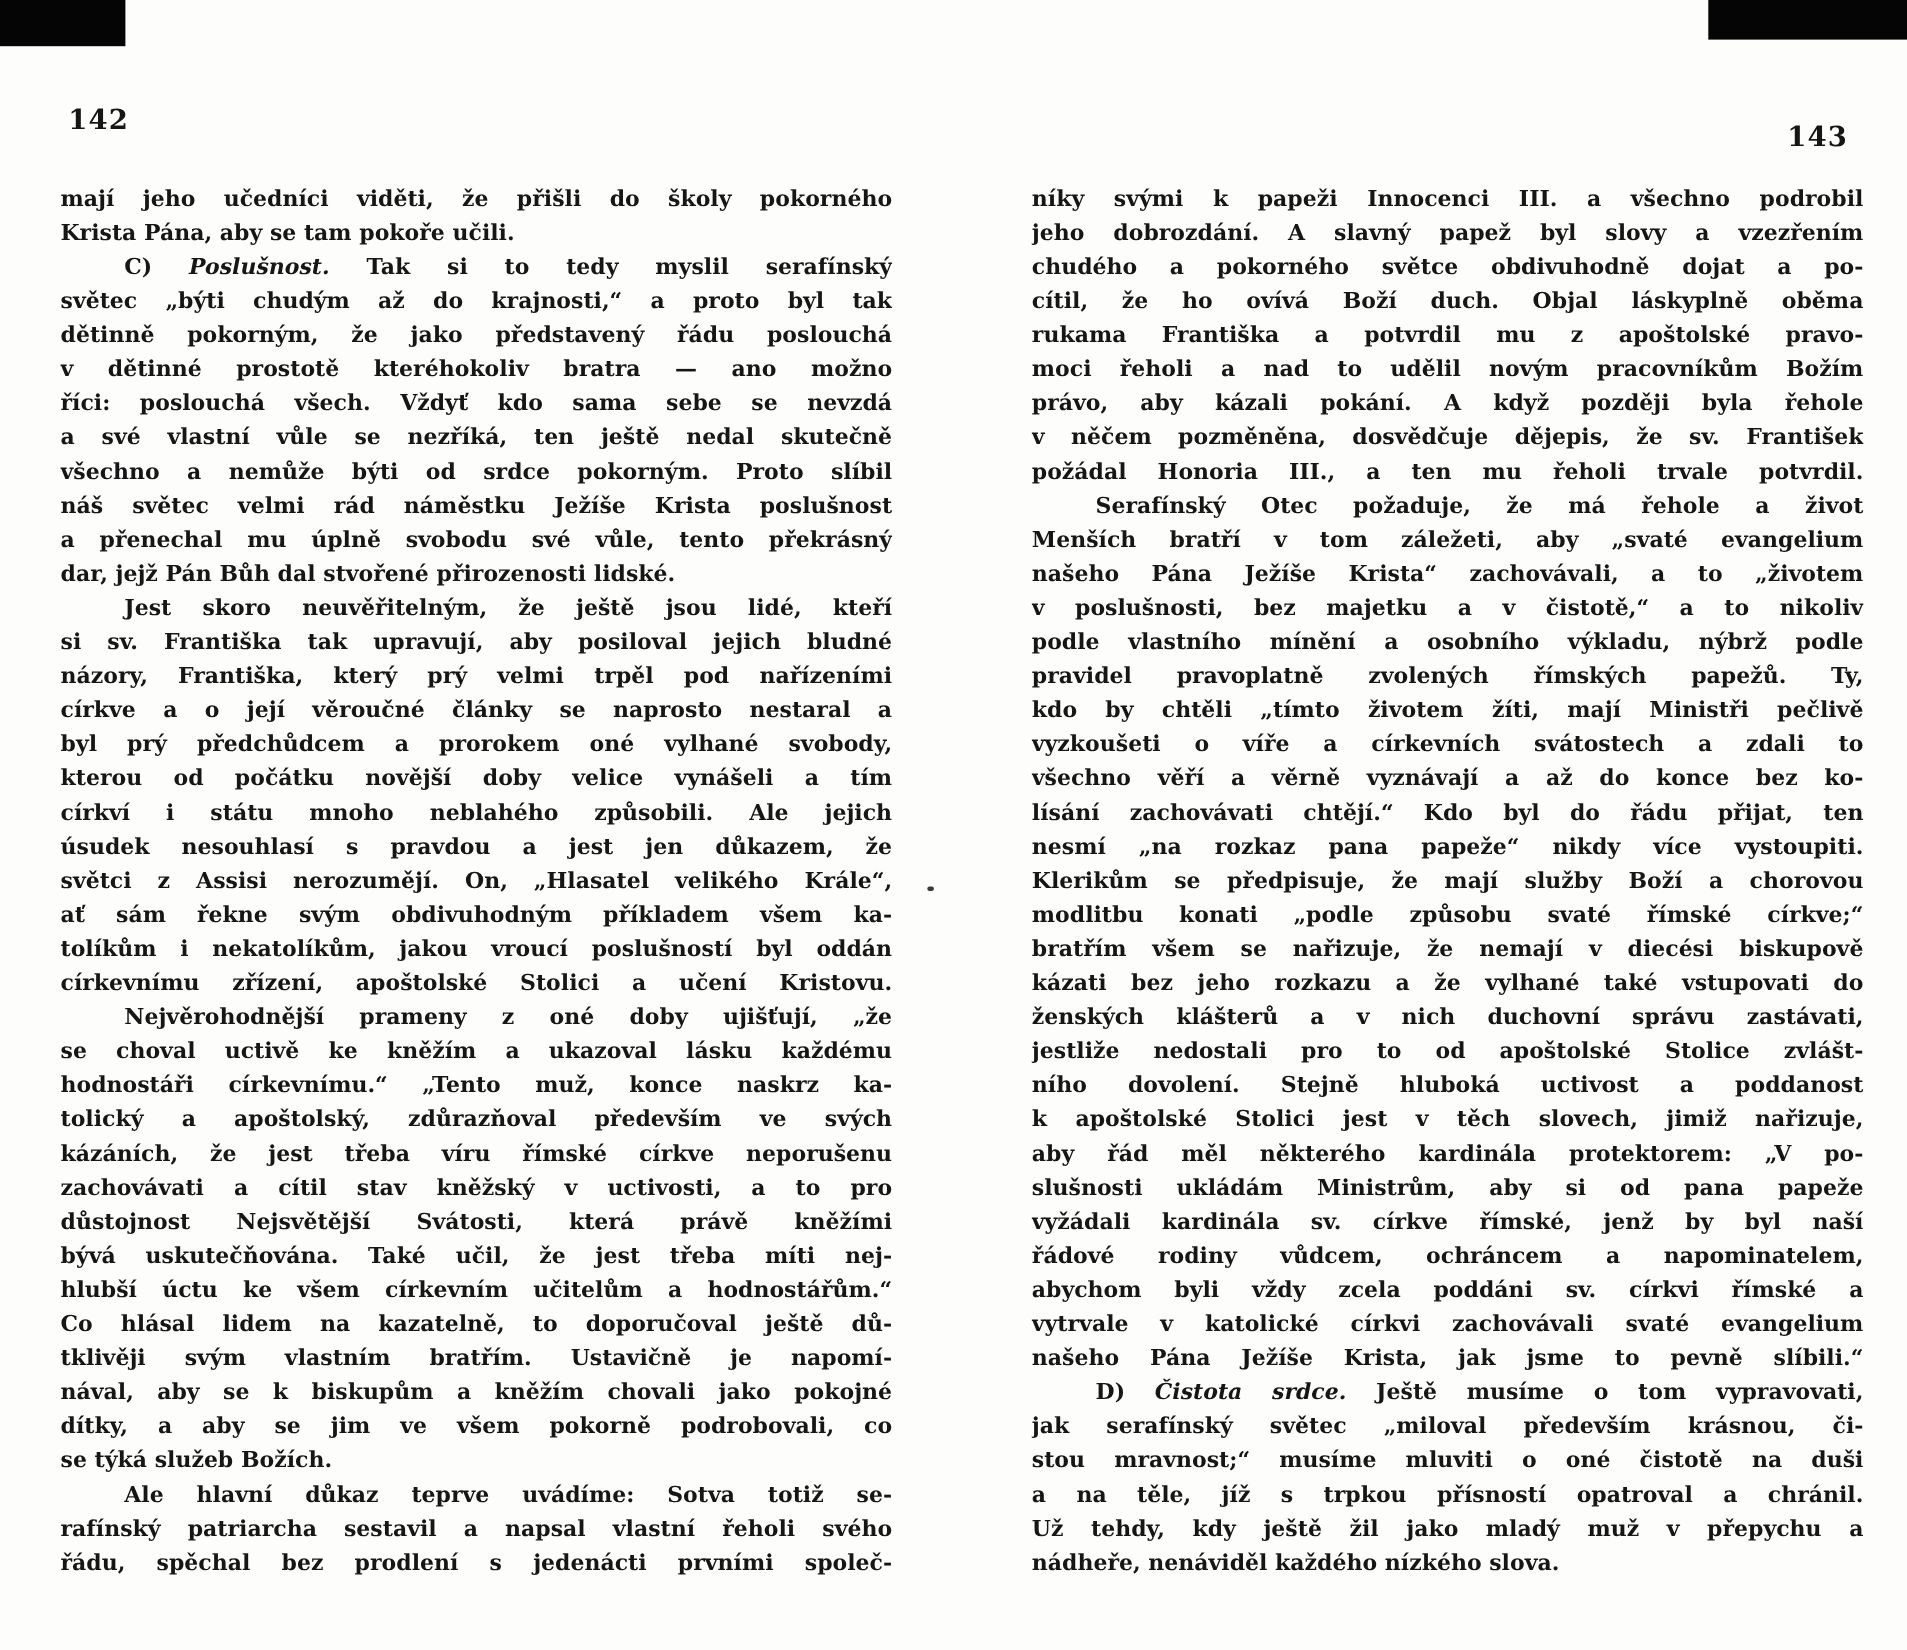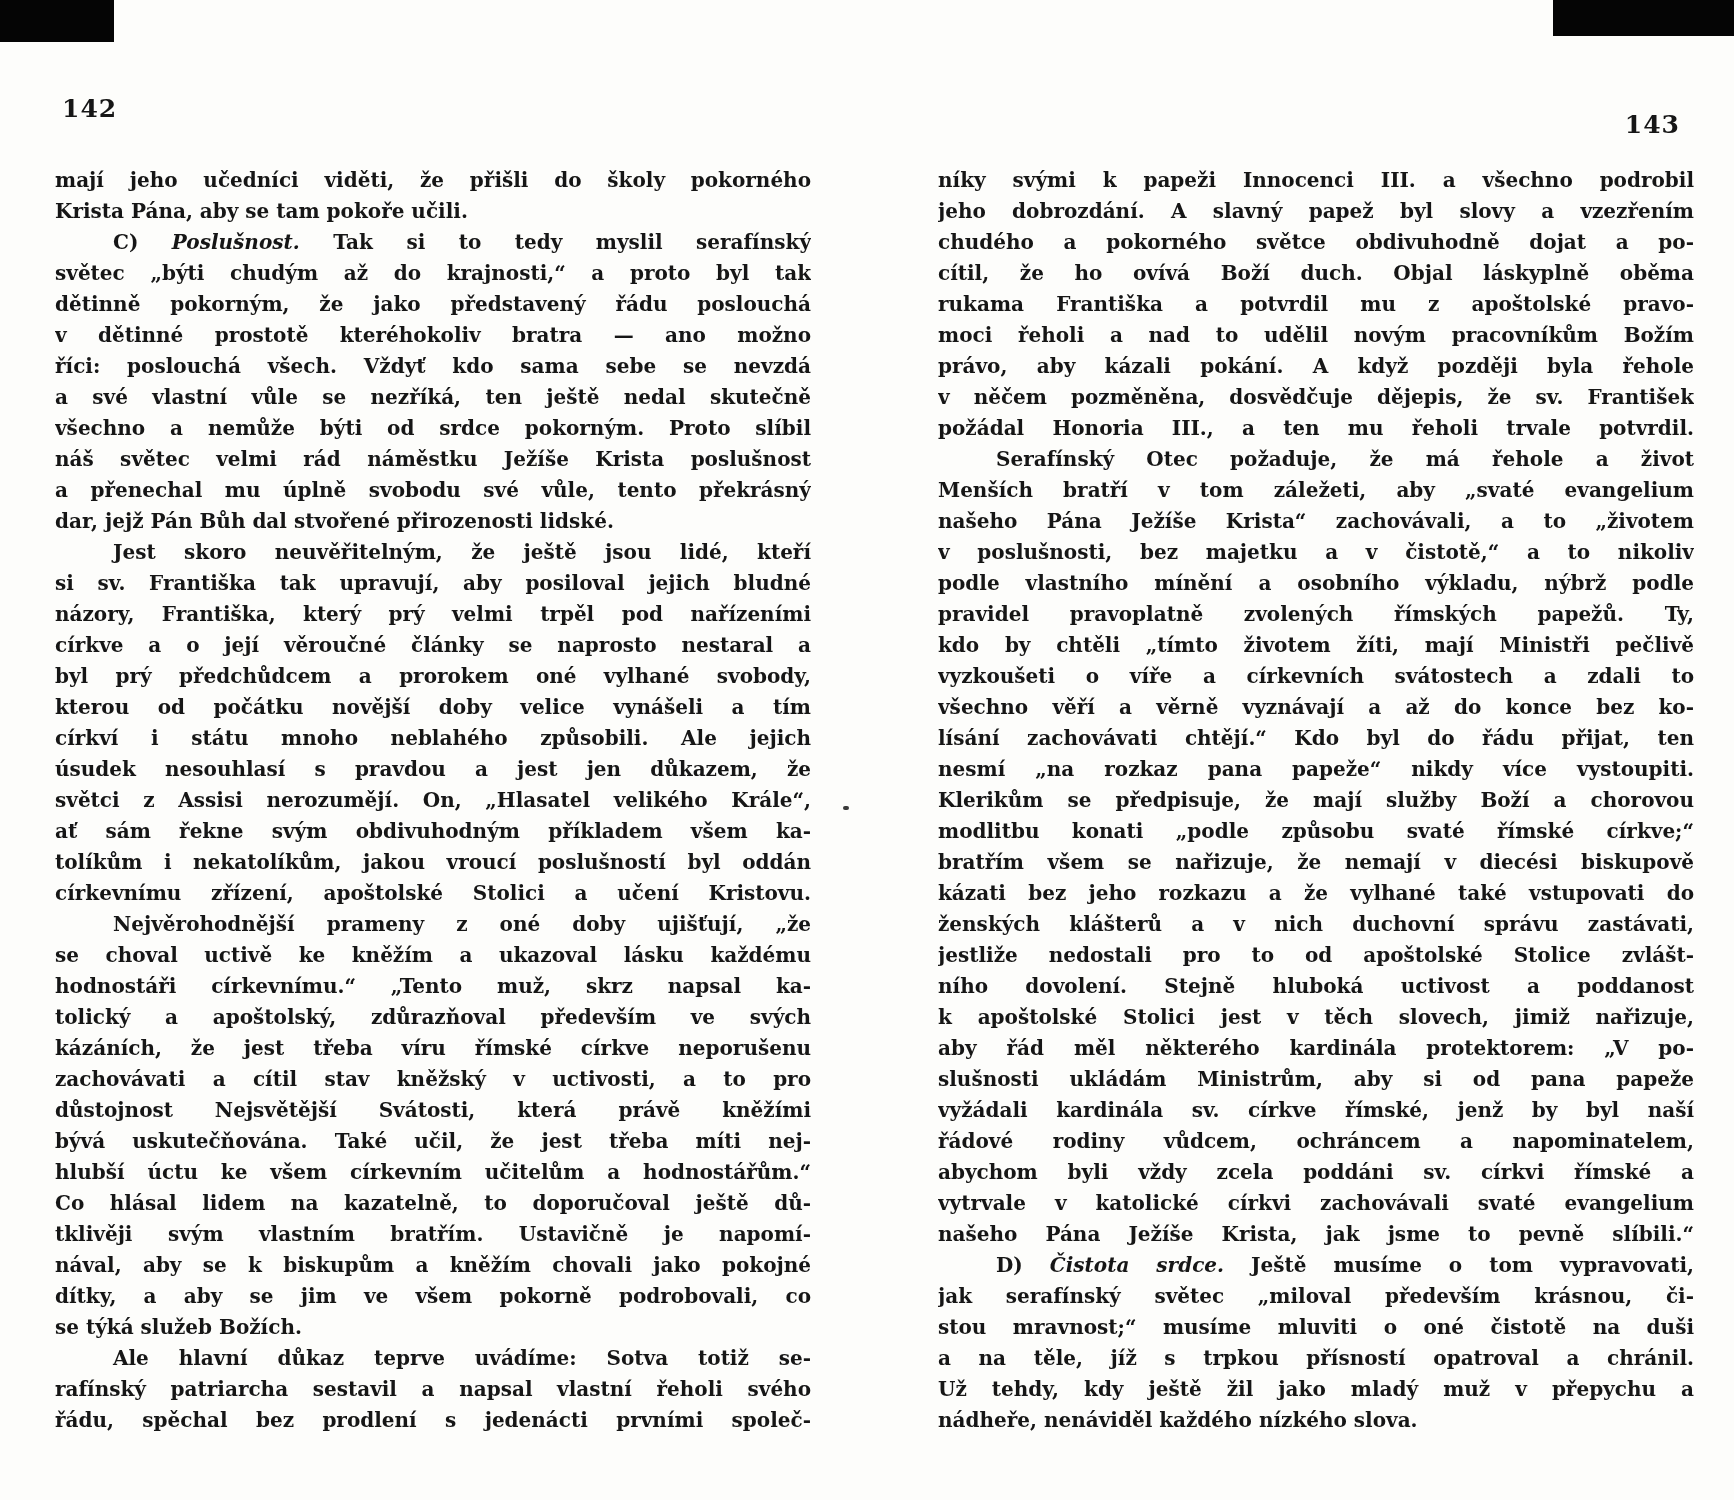--- a/index.html
+++ b/index.html
@@ -82,21 +82,21 @@
       <div class="line">byl prý předchůdcem a prorokem oné vylhané svobody,</div>
       <div class="line">kterou od počátku novější doby velice vynášeli a tím</div>
       <div class="line">církví i státu mnoho neblahého způsobili.  Ale jejich</div>
       <div class="line">úsudek nesouhlasí s pravdou a jest jen důkazem, že</div>
       <div class="line">světci z Assisi nerozumějí. On, „Hlasatel velikého Krále“,</div>
       <div class="line">ať sám řekne svým obdivuhodným příkladem všem ka-</div>
       <div class="line">tolíkům i nekatolíkům, jakou vroucí poslušností byl oddán</div>
       <div class="line">církevnímu zřízení, apoštolské Stolici a učení Kristovu.</div>
       <div class="line indent">Nejvěrohodnější prameny z oné doby ujišťují, „že</div>
       <div class="line">se choval uctivě ke kněžím a ukazoval lásku každému</div>
-      <div class="line">hodnostáři církevnímu.“  „Tento muž, skrz napsal ka-</div>
+      <div class="line">hodnostáři církevnímu.“  „Tento muž, konce naskrz ka-</div>
       <div class="line">tolický a apoštolský, zdůrazňoval především ve svých</div>
       <div class="line">kázáních, že jest třeba víru římské církve neporušenu</div>
       <div class="line">zachovávati a cítil stav kněžský v uctivosti, a to pro</div>
       <div class="line">důstojnost Nejsvětější Svátosti, která právě kněžími</div>
       <div class="line">bývá uskutečňována. Také učil, že jest třeba míti nej-</div>
       <div class="line">hlubší úctu ke všem církevním učitelům a hodnostářům.“</div>
       <div class="line">Co hlásal lidem na kazatelně, to doporučoval ještě dů-</div>
       <div class="line">tklivěji svým vlastním bratřím.  Ustavičně je napomí-</div>
       <div class="line">nával, aby se k biskupům a kněžím chovali jako pokojné</div>
       <div class="line">dítky, a aby se jim ve všem pokorně podrobovali, co</div>

